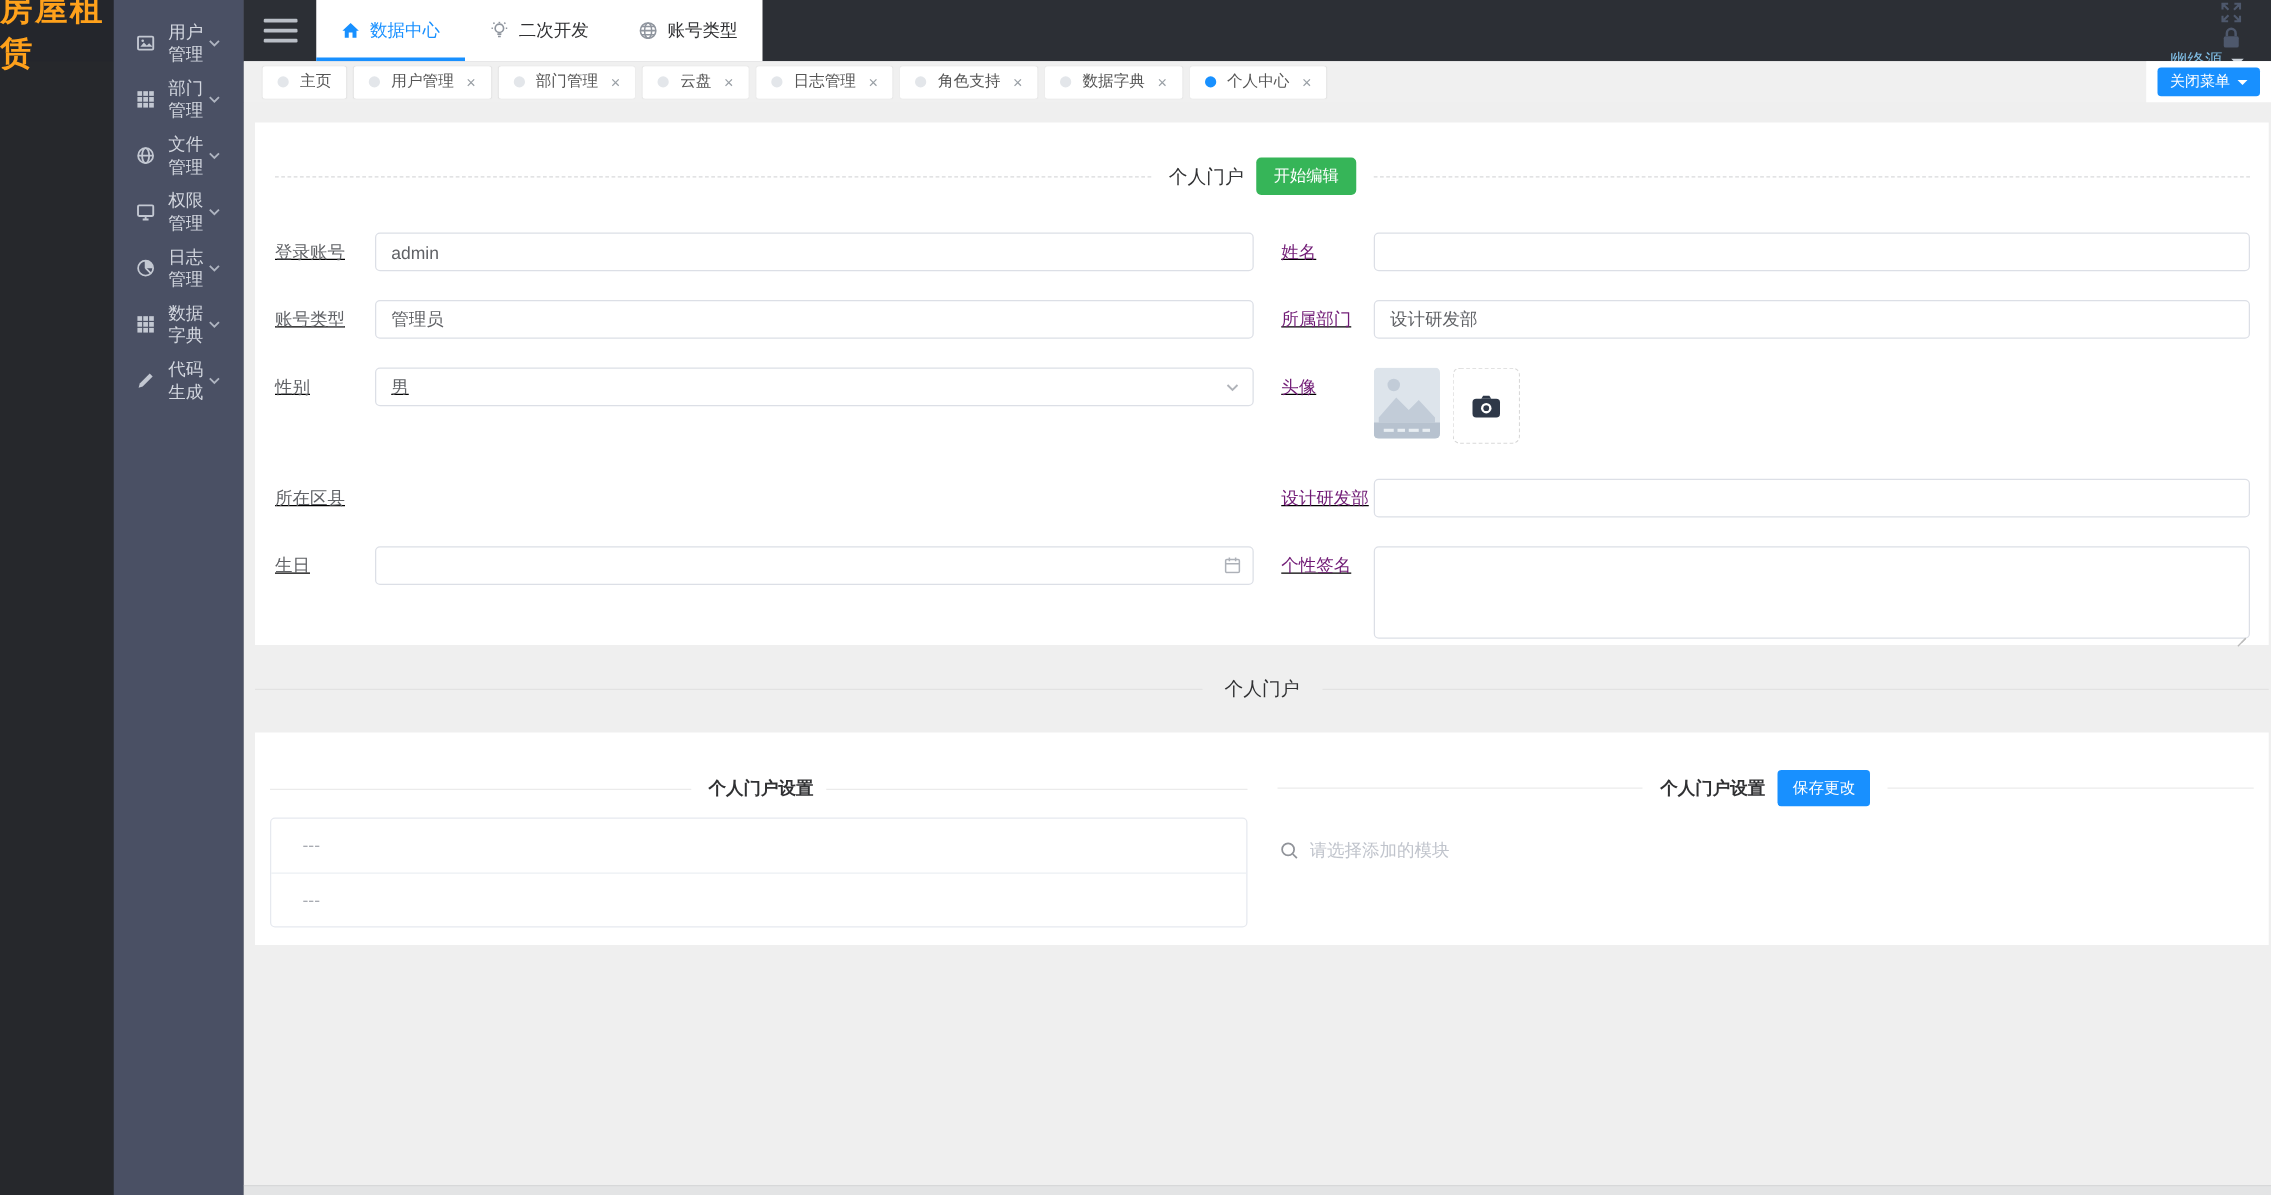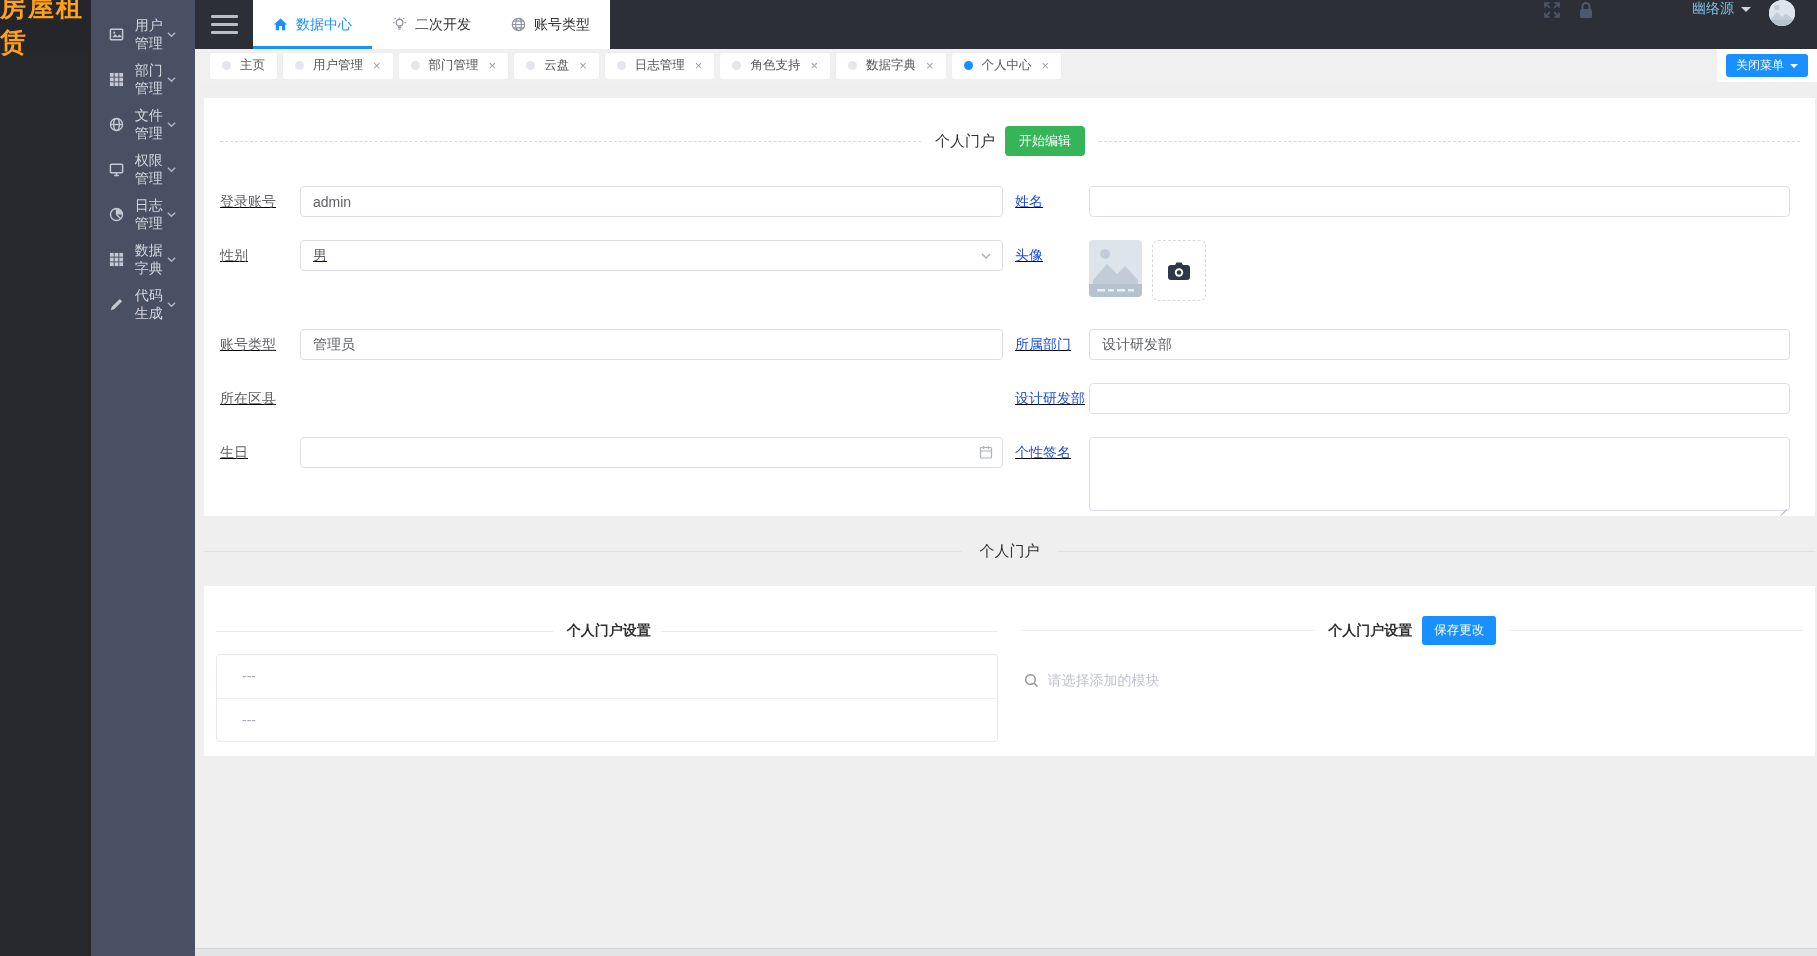--- a/index.html
+++ b/index.html
@@ -20,21 +20,21 @@
   
   .header { position:absolute; left:195px; right:0; top:0; height:49px; background:#2c2f35; display:flex; align-items:stretch; }
   .hamburger { width:58px; display:flex; flex-direction:column; justify-content:center; align-items:center; gap:5px; cursor:pointer; }
   .hamburger span { display:block; width:27px; height:3px; background:#b9bec6; border-radius:1px; }
   .nav-group { display:flex; background:#ffffff; }
   .nav-item { position:relative; display:flex; align-items:center; gap:8px; padding:0 20px; font-size:14px; color:#303133; cursor:pointer; }
   .nav-item .nv-icon { width:15px; height:15px; color:#8f959e; }
   .nav-item.active { color:#1890ff; }
   .nav-item.active .nv-icon { color:#1890ff; }
   .nav-item.active::after { content:""; position:absolute; left:0; right:0; bottom:0; height:3px; background:#1890ff; }
-  .header-right { margin-left:auto; display:flex; align-items:flex-start; padding-right:22px; }
+  .header-right { margin-left:auto; display:flex; align-items:flex-end; padding-right:22px;flex-direction:column; }
   .hicon { width:20px; height:20px; color:#4e586c; margin-left:14px; cursor:pointer; }
   .user-wrap { display:flex; align-items:center; margin-left:96px; cursor:pointer; }
   .username { color:#7fbde4; font-size:14px; }
   .user-caret { width:0; height:0; border-left:5px solid transparent; border-right:5px solid transparent; border-top:5px solid #cfd5dd; margin-left:7px; }
   .avatar { width:26px; height:26px; border-radius:50%; overflow:hidden; margin-left:18px; cursor:pointer; background:#dde4eb; }
 
   
   .tabstrip { position:absolute; left:195px; right:0; top:49px; height:33px; background:#f0f0f0; display:flex; align-items:center; padding-left:15px; }
   .tab { height:26px; background:#ffffff; border-radius:2px; display:flex; align-items:center; padding:0 12px; margin-right:6px; font-size:12.5px; color:#555; cursor:pointer; box-shadow:0 0 1px rgba(0,0,0,0.08); }
   .tab-dot { width:9px; height:9px; border-radius:50%; background:#e3e6ea; margin-right:9px; }
@@ -55,21 +55,21 @@
   .divtitle .dt-text { font-size:15px; color:#303133; padding:0 10px 0 14px; }
   .divtitle .dt-text.bold { font-weight:bold; font-size:14px; }
   .card1 .divtitle { padding-top:28px; }
 
   .edit-btn { background:#36b558; color:#fff; border:none; border-radius:4px; font-size:13px; padding:6px 14px; margin-right:14px; cursor:pointer; font-family:inherit; }
 
   .form { margin-top:30px; }
   .frow { display:flex; align-items:flex-start; margin-bottom:23px;text-decoration:underline; }
   .flabel { width:80px; flex:none; padding-top:7px; font-size:14px; color:#606266; }
   .fctrl { width:703px; flex:none; }
-  .flabel2 { width:74px; flex:none; margin-left:12px; padding-top:7px; font-size:14px; color:#1d4ed8; }
+  .flabel2 { width:74px; flex:none; margin-left:22px; padding-top:7px; font-size:14px; color:#701a75; }
   .fctrl2 { width:701px; flex:none; }
   .tinput { width:100%; height:31px; border:1px solid #dcdfe6; border-radius:4px; font-size:14px; color:#606266; padding:0 12px; font-family:inherit; outline:none; background:#fff; }
   .select-box { position:relative; width:100%; height:31px; border:1px solid #dcdfe6; border-radius:4px; font-size:14px; color:#606266; padding:0 30px 0 12px; display:flex; align-items:center; cursor:pointer; background:#fff; }
   .select-box .sel-chevron { position:absolute; right:10px; top:9px; width:12px; height:12px; color:#b0b3b9; }
   .date-wrap { position:relative; }
   .date-wrap .cal-icon { position:absolute; right:10px; top:8px; width:14px; height:14px; color:#adb1b8; }
   .tarea { width:100%; height:74px; border:1px solid #dcdfe6; border-radius:4px; resize:none; font-family:inherit; font-size:14px; color:#606266; padding:6px 12px; outline:none; }
   .resize-grip { position:absolute; right:3px; bottom:5px; width:9px; height:9px; pointer-events:none; }
   .resize-grip::before { content:""; position:absolute; right:0; bottom:0; width:9px; height:1px; background:#bbb; transform:rotate(-45deg); transform-origin:right bottom; }
   .resize-grip::after { content:""; position:absolute; right:0; bottom:0; width:5px; height:1px; background:#bbb; transform:rotate(-45deg); transform-origin:right bottom; }
@@ -358,20 +358,27 @@
 
       <div class="form">
 
         <div class="frow">
           <span class="flabel">登录账号</span>
           <span class="fctrl"><input class="tinput" type="text" value="admin" style=""></span>
           <span class="flabel2">姓名</span>
           <span class="fctrl2"><input class="tinput" type="text" value="" style=""></span>
         </div>
 
+        <div class="frow">
+          <span class="flabel">账号类型</span>
+          <span class="fctrl"><input class="tinput" type="text" value="管理员" style=""></span>
+          <span class="flabel2">所属部门</span>
+          <span class="fctrl2"><input class="tinput" type="text" value="设计研发部" style=""></span>
+        </div>
+
         <div class="frow avatar-row">
           <span class="flabel">性别</span>
           <span class="fctrl">
             <span class="select-box">
               <span>男</span>
               <span class="sel-chevron">
                   <svg viewBox="0 0 12 12" fill="none" stroke="currentColor" stroke-width="1.5">
                     <path d="M2 4l4 4 4-4"></path>
                   </svg>
                 </span>
@@ -398,27 +405,20 @@
                     <path d="M8 4l1.5-2.5h5L16 4z" fill="#2e3848"></path>
                     <circle cx="12" cy="11.5" r="4.2" fill="#ffffff"></circle>
                     <circle cx="12" cy="11.5" r="2.3" fill="#2e3848"></circle>
                   </svg>
               </span>
             </span>
           </span>
         </div>
 
         <div class="frow">
-          <span class="flabel">账号类型</span>
-          <span class="fctrl"><input class="tinput" type="text" value="管理员" style=""></span>
-          <span class="flabel2">所属部门</span>
-          <span class="fctrl2"><input class="tinput" type="text" value="设计研发部" style=""></span>
-        </div>
-
-        <div class="frow">
           <span class="flabel">所在区县</span>
           <span class="fctrl"></span>
           <span class="flabel2">设计研发部</span>
           <span class="fctrl2"><input class="tinput" type="text" value="" style=""></span>
         </div>
 
         <div class="frow">
           <span class="flabel">生日</span>
           <span class="fctrl date-wrap">
             <input class="tinput" type="text" value="" style="">

